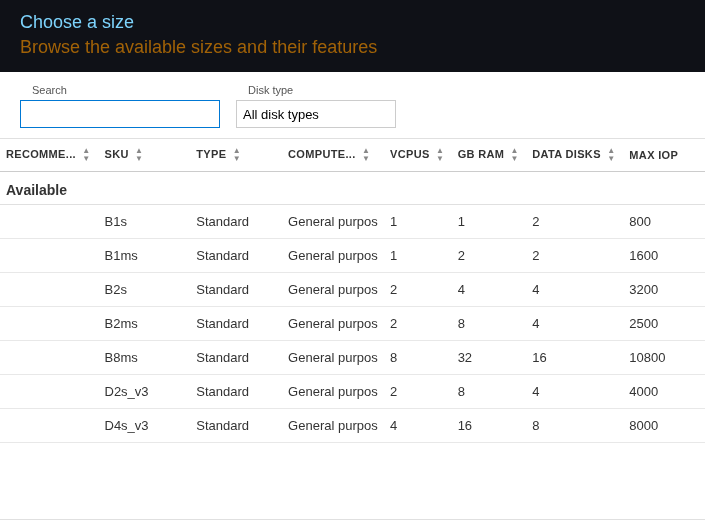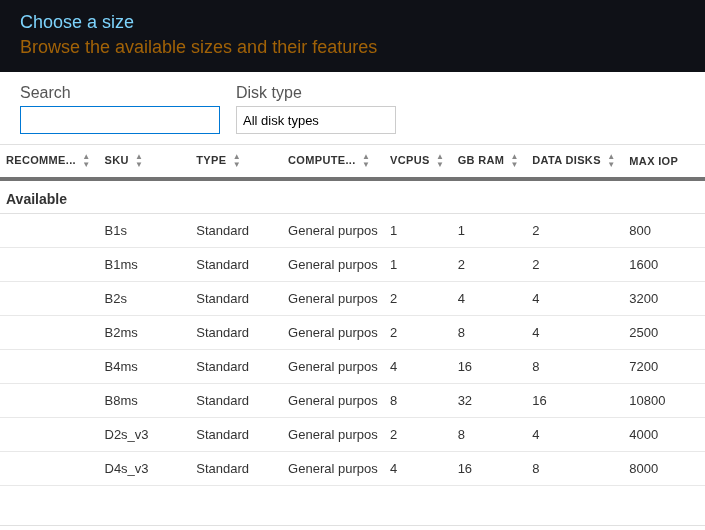--- a/index.html
+++ b/index.html
@@ -37,22 +37,23 @@
       padding: 12px 20px 10px;
       background: #fff;
       border-bottom: 1px solid #e0e0e0;
     }
     .field-group {
       display: flex;
       flex-direction: column;
       gap: 4px;
     }
     .field-label {
-      font-size: 16px;
+      font-size: 11px;
       color: #555;
+      margin-left: 12px;
     }
     .search-input {
       width: 200px;
       height: 28px;
       border: 1.5px solid #0078d4;
       padding: 0 6px;
       font-size: 13px;
       outline: none;
     }
     .select-dropdown {
@@ -93,21 +94,21 @@
     .table-container {
       overflow-y: auto;
       height: 380px;
     }
 
     table {
       width: 100%;
       border-collapse: collapse;
     }
     thead tr {
-      border-bottom: 4px solid #737373;
+      border-bottom: 1px solid #737373;
       background: #fff;
     }
     thead th {
       padding: 8px 6px;
       font-size: 11px;
       font-weight: 600;
       color: #333;
       text-align: left;
       text-transform: uppercase;
       letter-spacing: 0.03em;
@@ -264,30 +265,20 @@
           <td>B2ms</td>
           <td>Standard</td>
           <td>General purpos</td>
           <td>2</td>
           <td>8</td>
           <td>4</td>
           <td>2500</td>
         </tr>
         <tr>
           <td></td>
-          <td>B4ms</td>
-          <td>Standard</td>
-          <td>General purpos</td>
-          <td>4</td>
-          <td>16</td>
-          <td>8</td>
-          <td>7200</td>
-        </tr>
-        <tr>
-          <td></td>
           <td>B8ms</td>
           <td>Standard</td>
           <td>General purpos</td>
           <td>8</td>
           <td>32</td>
           <td>16</td>
           <td>10800</td>
         </tr>
         <tr>
           <td></td>

